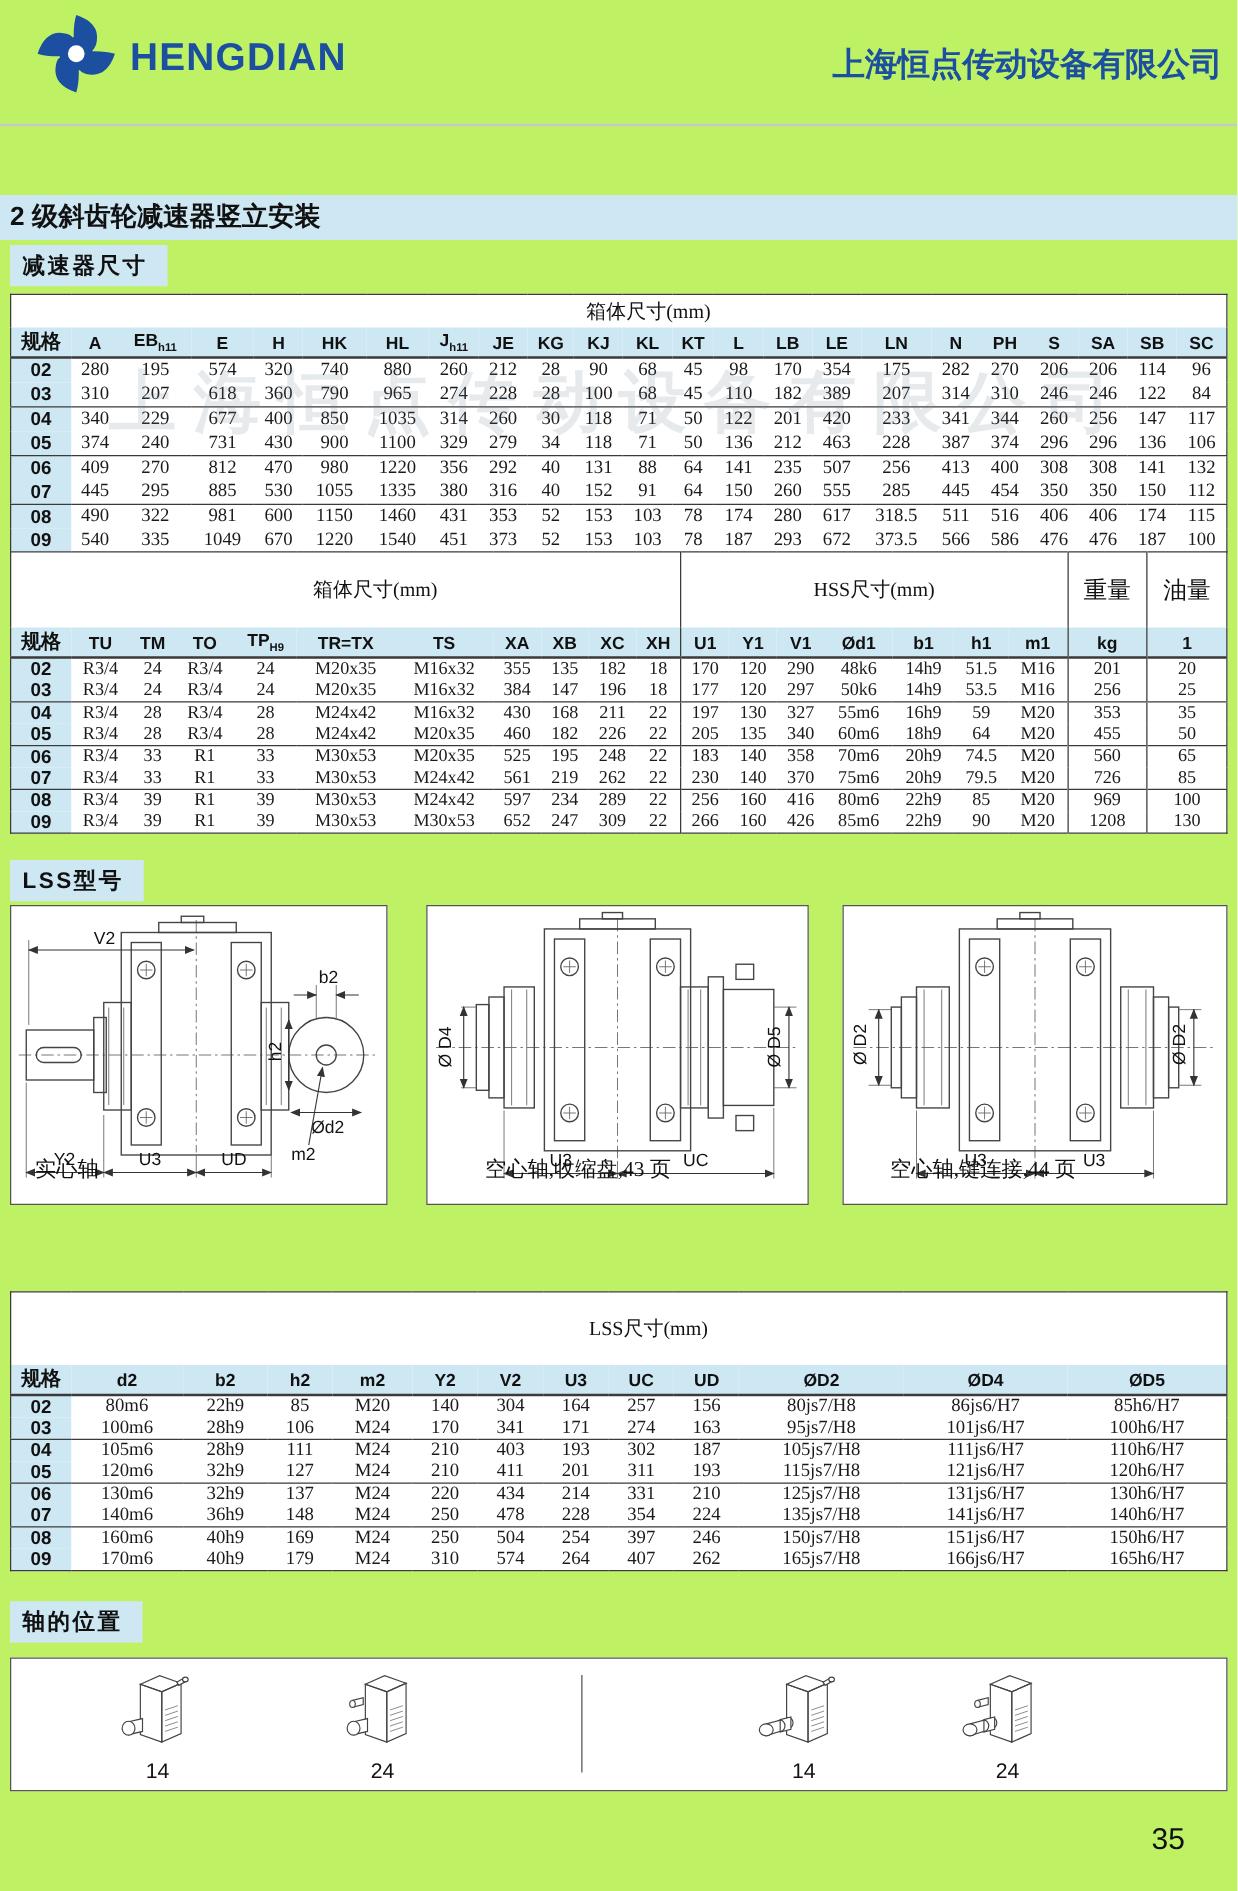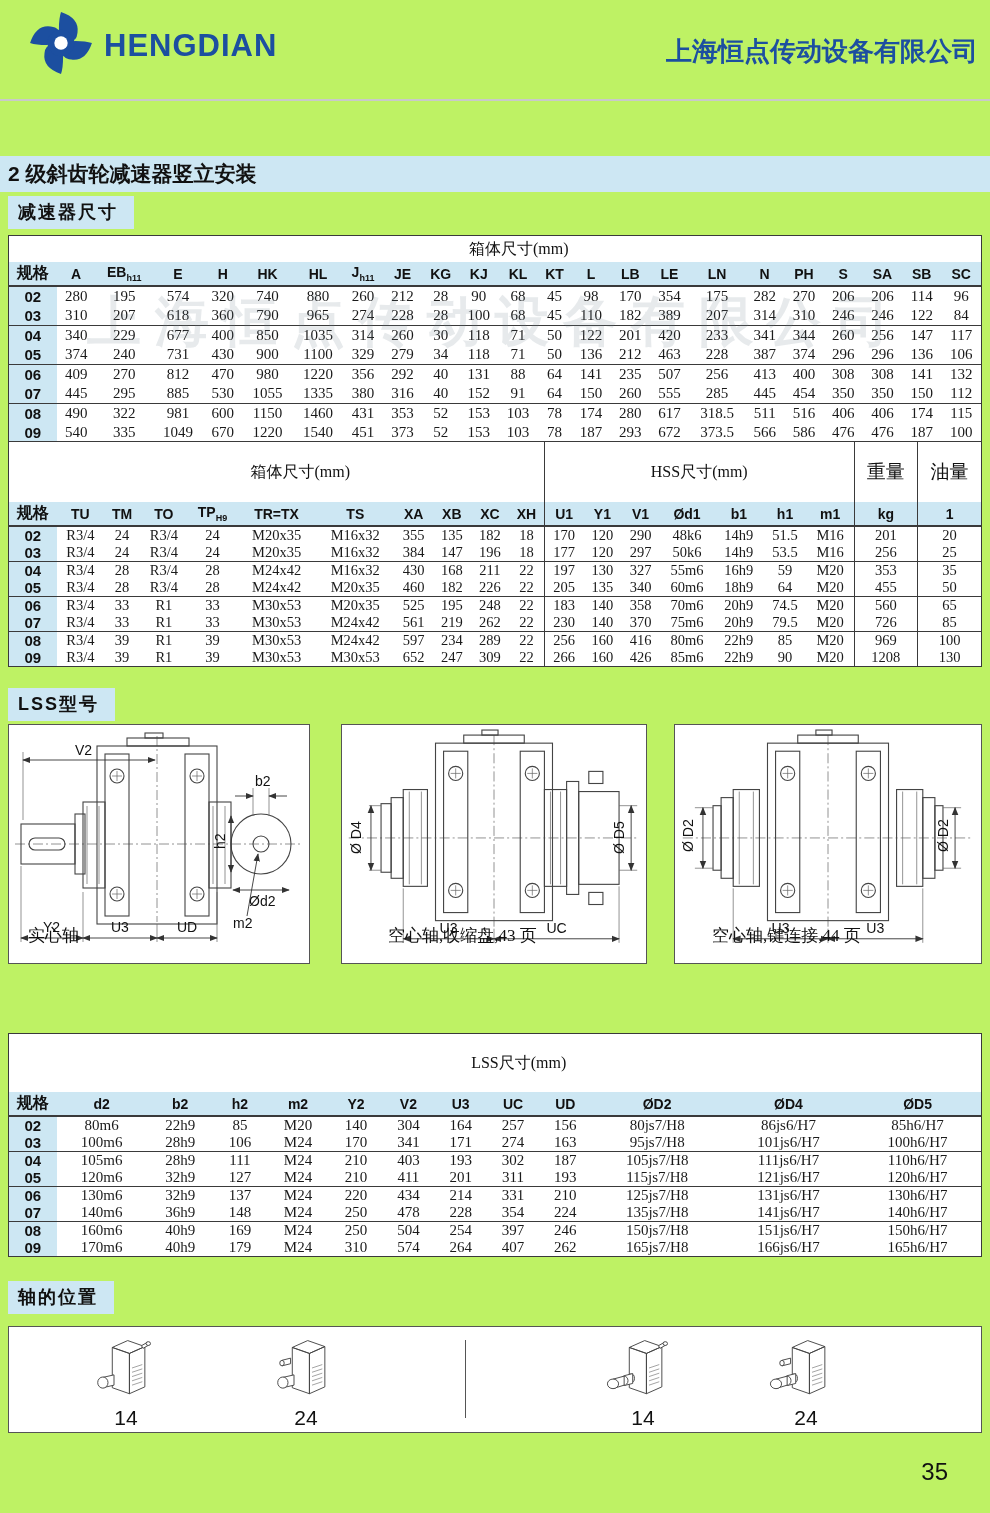--- a/index.html
+++ b/index.html
@@ -81,21 +81,21 @@
   .dim { fill:none; stroke:#333; stroke-width:0.9; }
   svg text { font-size:14px; fill:#111; font-family:"Liberation Sans",sans-serif; }
 
   
   .strip { position:absolute; top:1326px; left:8px; width:974px; height:107px;
            border:1.3px solid #555; box-sizing:border-box; background:#fff; }
   .strip-divider { position:absolute; left:465px; top:1340px; width:1px; height:78px; background:#555; }
   .pos-item { position:absolute; top:1332px; width:120px; text-align:center; }
   #pos1 { left:66px; } #pos2 { left:246px; } #pos3 { left:583px; } #pos4 { left:746px; }
   .pos-item svg { width:86px; height:72px; }
-  .pos-label { font-size:21px; margin-top:-2px; }
+  .pos-label { font-size:17px; margin-top:-2px; }
 
   .pagenum { position:absolute; top:1458px; right:42px; font-size:24px; }
 </style>
 </head>
 <body>
 
 <div class="page">
 
   <svg class="logo-svg" width="66" height="66" viewBox="0 0 64 64">
     <g fill="#1c4fa0">

